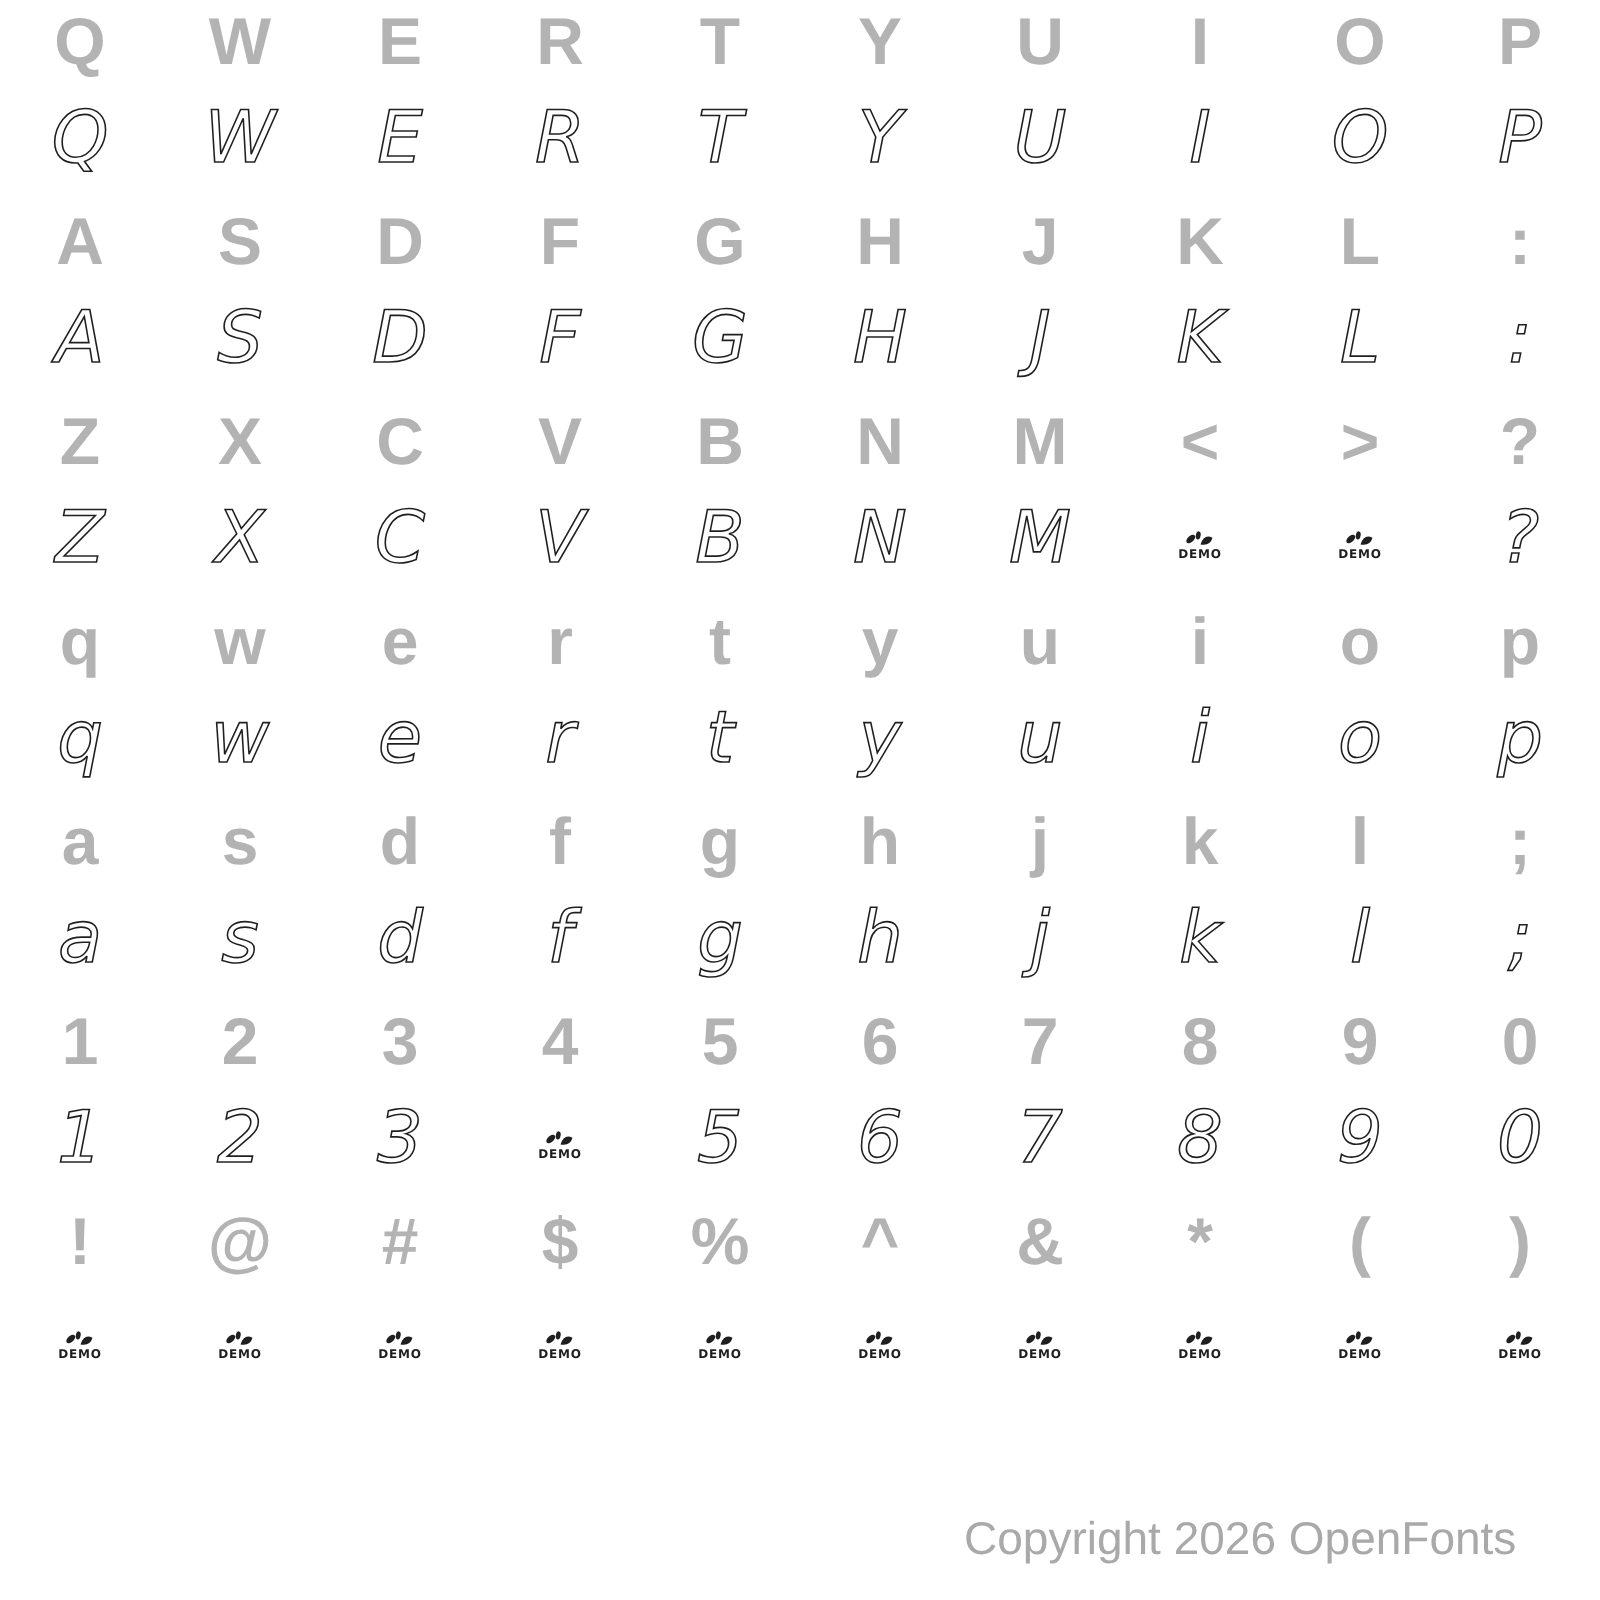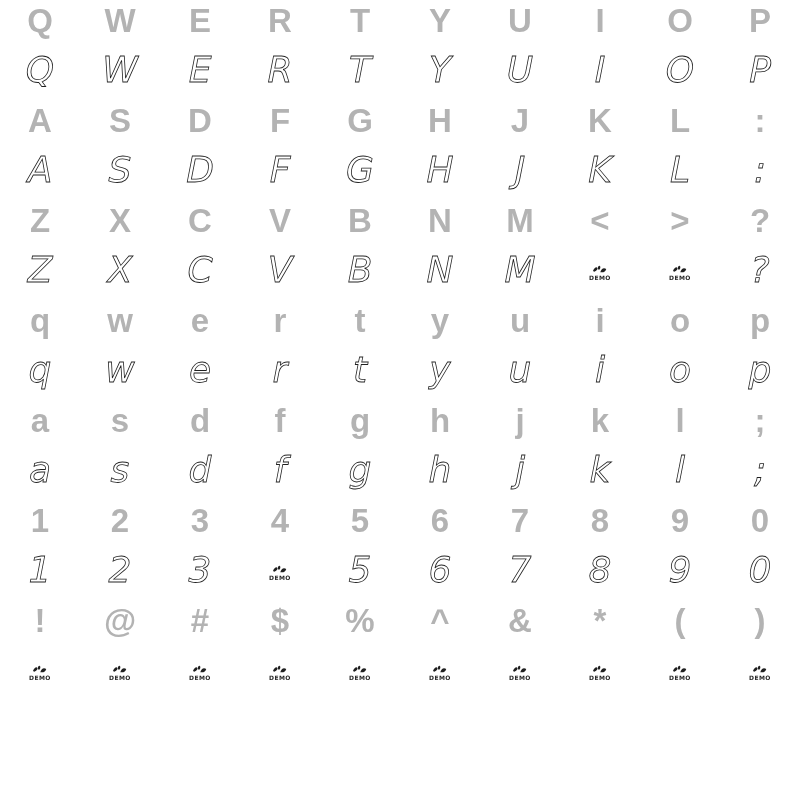--- a/index.html
+++ b/index.html
@@ -654,13 +654,14 @@
                 <ellipse cx="4.5" cy="6" rx="3.6" ry="2" transform="rotate(-42 4.5 6)"></ellipse>
                 <ellipse cx="9.5" cy="3.6" rx="1.6" ry="2.7" transform="rotate(10 9.5 3.6)"></ellipse>
                 <path d="M11,9.6 Q13.5,2.2 19,5.2 Q17.5,10.8 11,9.6 Z"></path>
               </g>
             </svg>
             <span class="demo-label">DEMO</span>
           </span>
         </span>
       </div>
     </div>
+  <div class="footer">Copyright 2026 OpenFonts</div>
 </div>
 
 </body></html>

